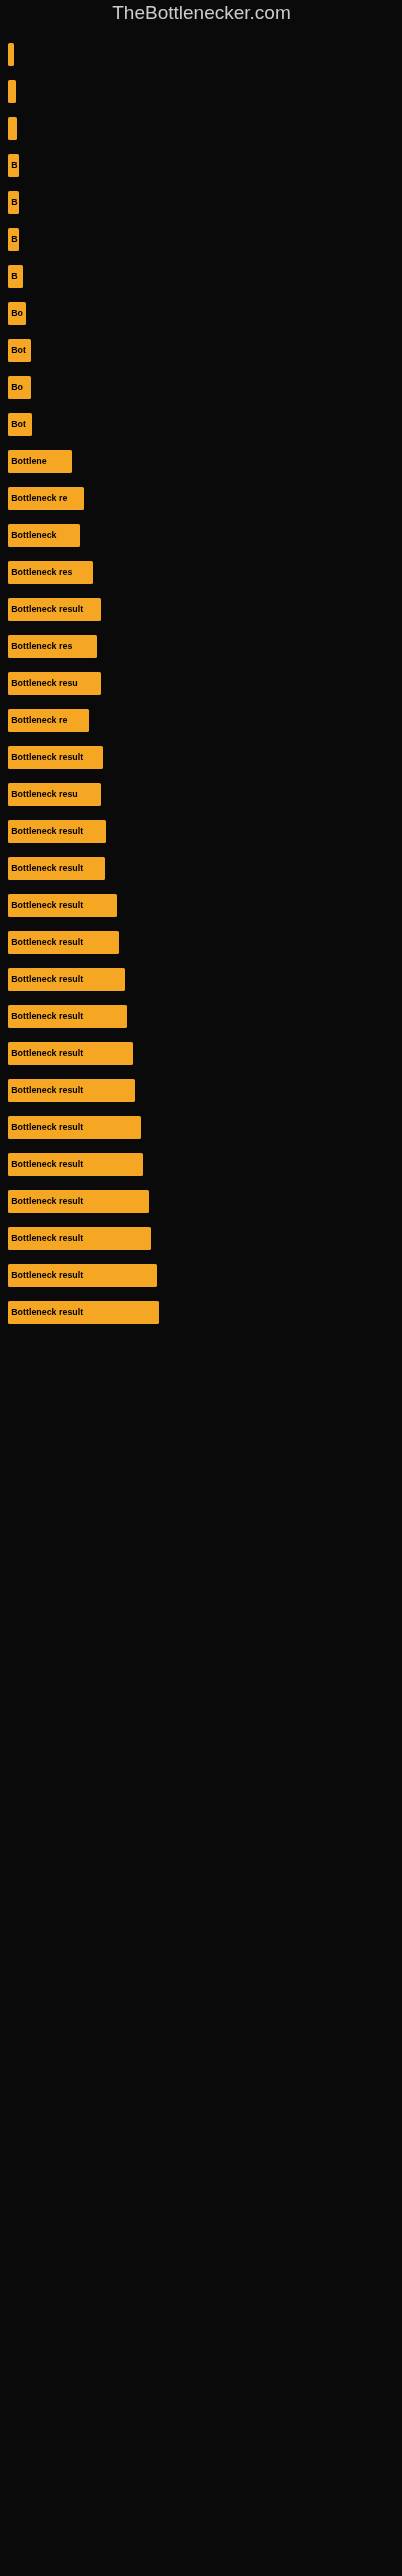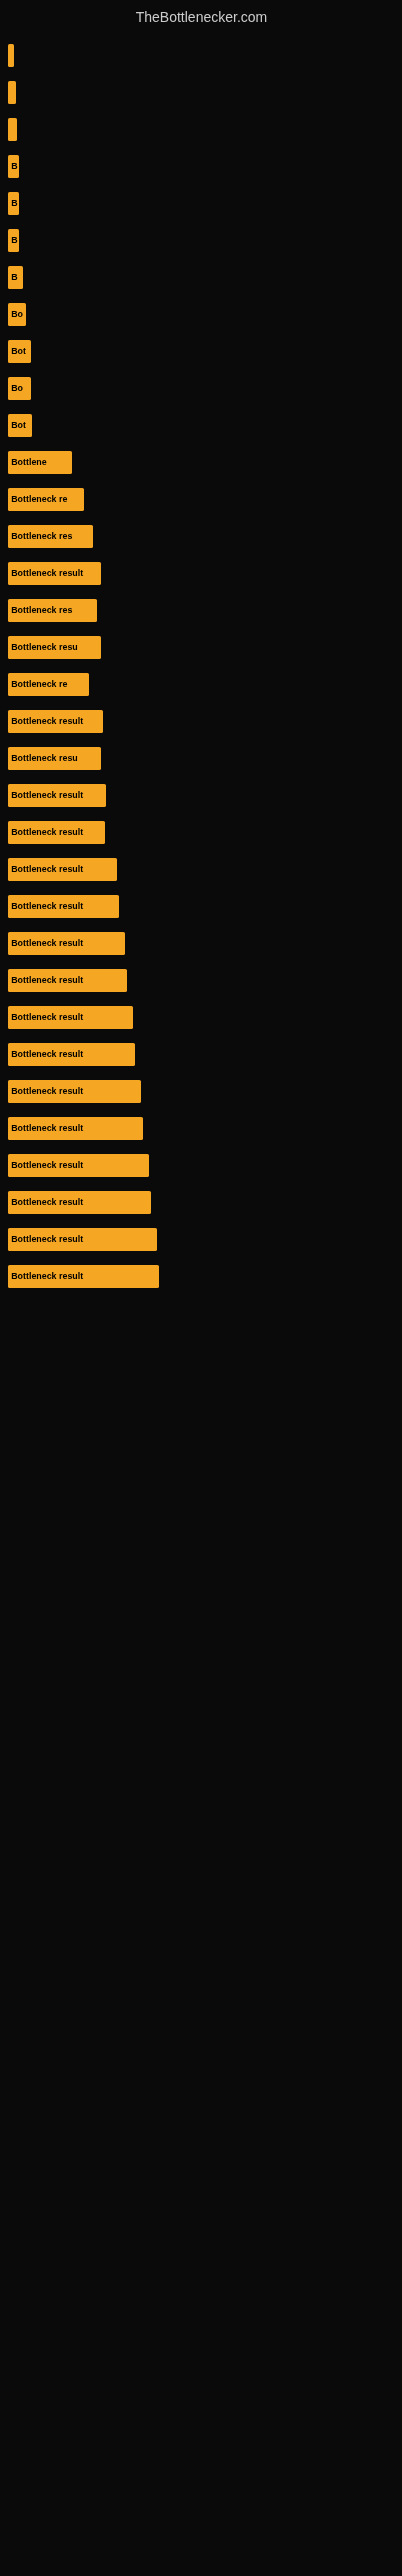--- a/index.html
+++ b/index.html
@@ -6,23 +6,23 @@
     body {
       background-color: #0a0a0a;
       width: 403px;
       min-height: 2576px;
       font-family: Arial, sans-serif;
       position: relative;
       overflow-x: hidden;
     }
     .site-title {
       color: #cccccc;
-      font-size: 14px;
+      font-size: 19px;
       text-align: center;
-      padding-top: 9px;
+      padding-top: 2px;
       padding-bottom: 3.2px;
     }
     .bars-container {
       display: flex;
       flex-direction: column;
       padding-top: 16px;
       gap: 0px;
     }
     .bar-row {
       display: flex;
@@ -113,20 +113,25 @@
       <div class="bar" style="width: 64px;">
         <span class="bar-label">Bottlene</span>
       </div>
     </div>
     <div class="bar-row">
       <div class="bar" style="width: 76px;">
         <span class="bar-label">Bottleneck re</span>
       </div>
     </div>
     <div class="bar-row">
+      <div class="bar" style="width: 72px;">
+        <span class="bar-label">Bottleneck</span>
+      </div>
+    </div>
+    <div class="bar-row">
       <div class="bar" style="width: 85px;">
         <span class="bar-label">Bottleneck res</span>
       </div>
     </div>
     <div class="bar-row">
       <div class="bar" style="width: 93px;">
         <span class="bar-label">Bottleneck result</span>
       </div>
     </div>
     <div class="bar-row">

